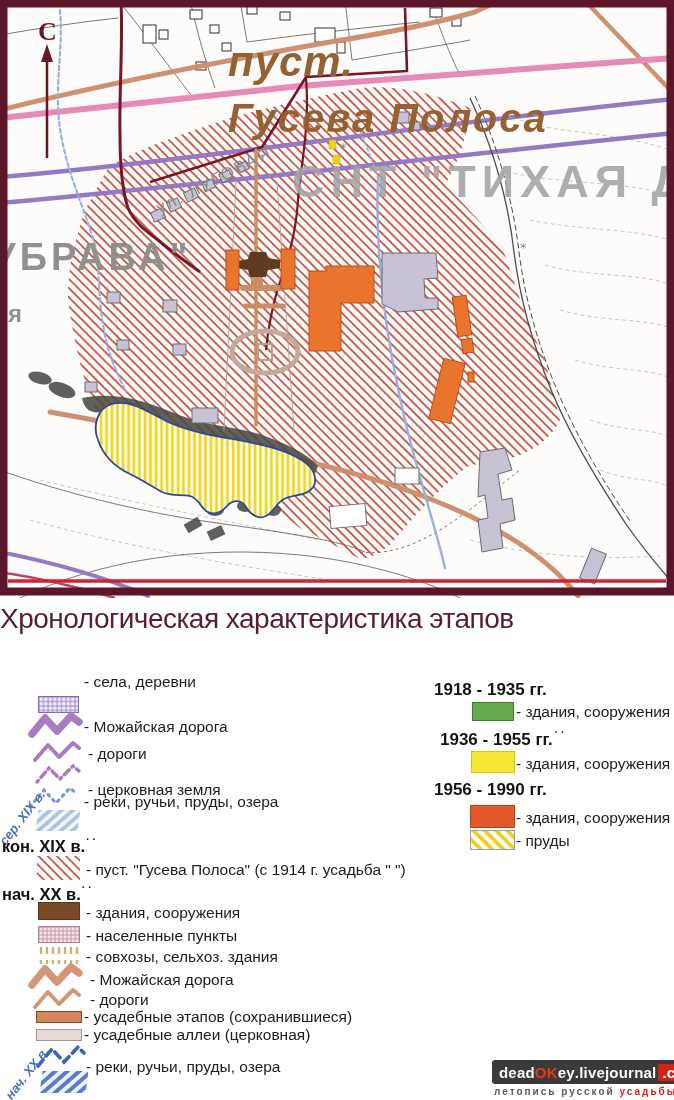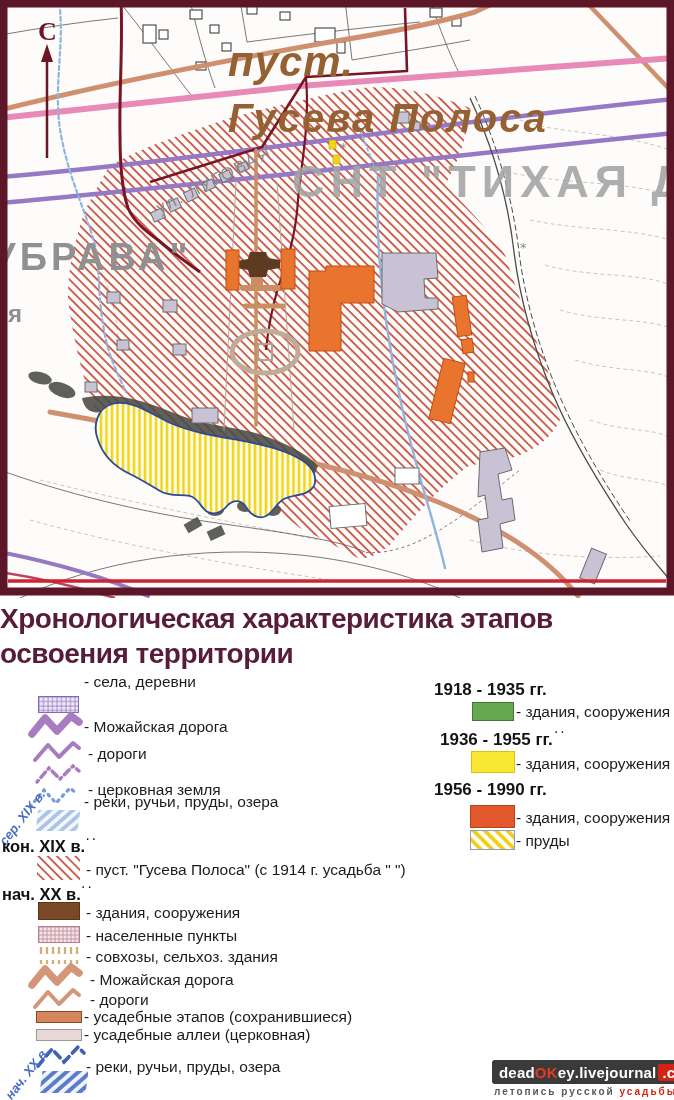--- a/index.html
+++ b/index.html
@@ -6,21 +6,21 @@
   body{
     width:674px;height:1100px;position:relative;overflow:hidden;
     background:#ffffff;font-family:"Liberation Sans",sans-serif;
   }
   .abs{position:absolute}
   
   .map-wrap{left:0;top:0;width:674px;height:598px;background:#fdfcfa}
   
   .title{
     left:0;top:601px;width:635px;
-    font-size:28px;font-weight:bold;line-height:35px;
+    font-size:28px;font-weight:normal;line-height:35px;
     color:#571c38;letter-spacing:-0.5px;white-space:nowrap;
   }
   
   .lbl{font-size:15.5px;color:#1c1c1c;white-space:nowrap}
   .era{font-size:16.5px;font-weight:bold;color:#101010;white-space:nowrap}
   .era sup{font-size:10px;letter-spacing:3px;position:relative;top:-2px;left:1px}
   .period{font-size:17px;font-weight:bold;color:#141414;white-space:nowrap}
   .period sup{font-size:10px;letter-spacing:3px;position:relative;top:-2px;left:2px}
   .rot{
     color:#4a6fc0;font-weight:bold;font-style:italic;font-size:13px;
@@ -256,21 +256,20 @@
 
   <g>
     <line x1="8" y1="581" x2="666" y2="581" stroke="#cf2233" stroke-width="3.5"></line>
     <rect x="3.5" y="3.5" width="667" height="588" fill="none" stroke="#5c1628" stroke-width="8"></rect>
   </g>
 </svg>
 </div>
 
 <div class="abs title">
   <div>Хронологическая характеристика этапов</div>
-  <div>освоения территории</div>
 </div>
 
 <svg class="abs" style="left:38px;top:696px" width="41" height="17">
   <rect x="0.5" y="0.5" width="40" height="16" fill="url(#crossPurple)" stroke="#8468b8"></rect>
 </svg>
 <div class="abs lbl" style="left:84px;top:673px">- села, деревни</div>
 
 <svg class="abs" style="left:28px;top:711px" width="56" height="31">
   <polyline points="4,23 17,7 29,20 43,5 51,11" fill="none" stroke="#a87cc0" stroke-width="7.5" stroke-linecap="round" stroke-linejoin="round"></polyline>
 </svg>

